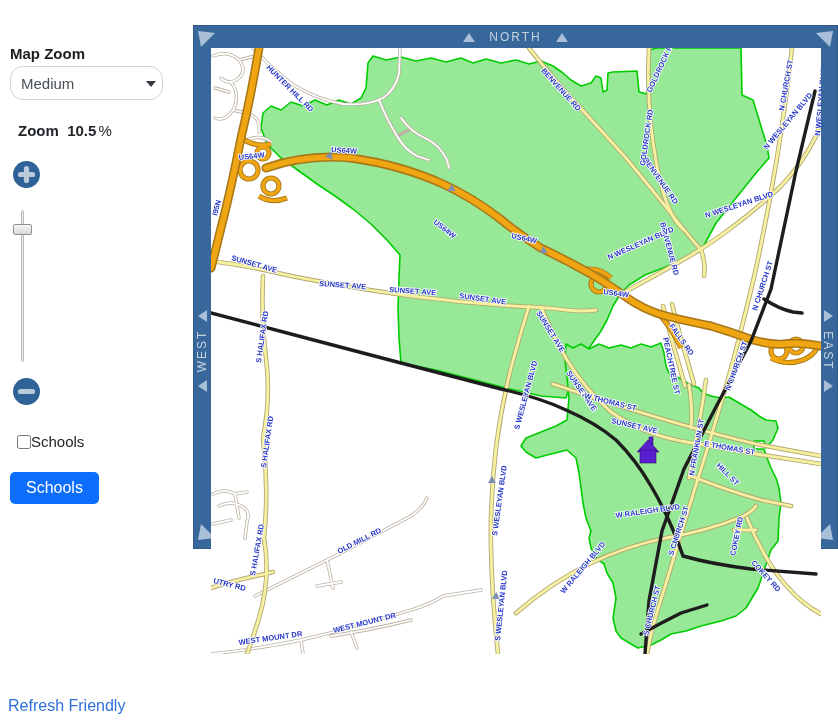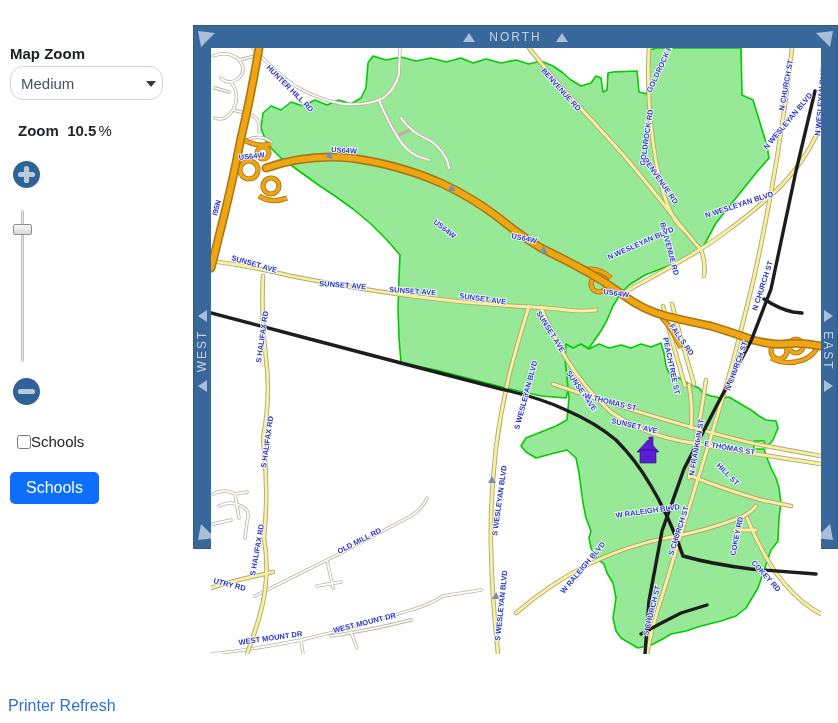--- a/index.html
+++ b/index.html
@@ -108,21 +108,21 @@
     </svg>
   </button>
 
   <label class="schools-row">
     <input type="checkbox" style="">
     <span>Schools</span>
   </label>
 
   <button class="refresh-btn">Schools</button>
 
-  <a class="printer-link">Printer Refresh</a>
+  <a class="printer-link">Refresh Friendly</a>
 
   <div class="map-frame">
 
     <div class="bar bar-n">
       <div class="tri tri-up"></div>
       <span>NORTH</span>
       <div class="tri tri-up"></div>
     </div>
 
     <div class="bar bar-s">

